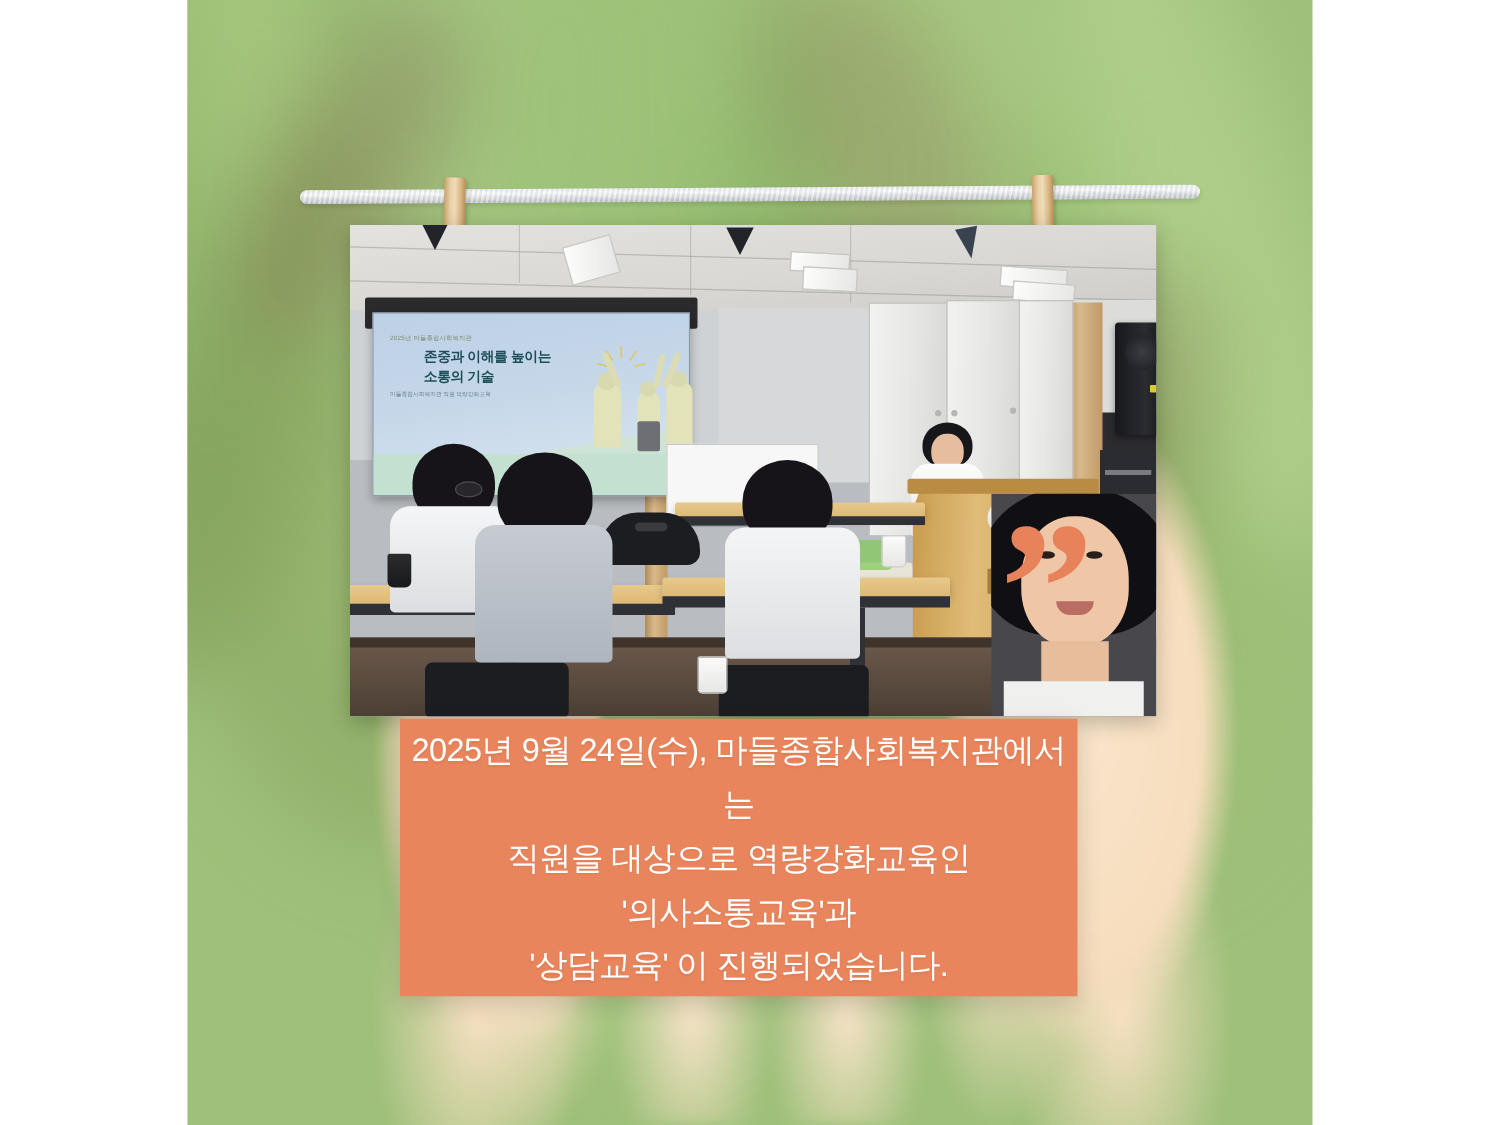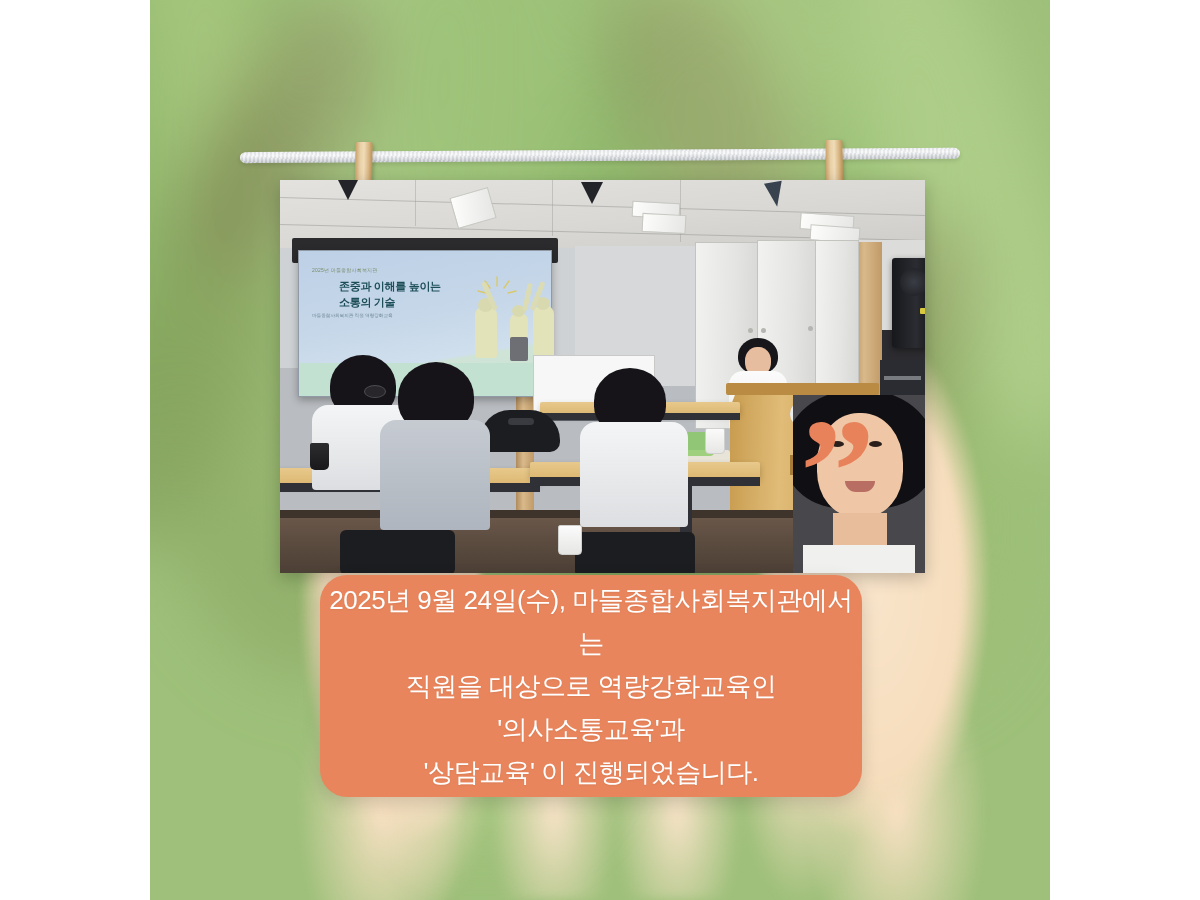--- a/index.html
+++ b/index.html
@@ -181,21 +181,20 @@
     font-weight:700;user-select:none;
   }
   #quote-mark span{position:absolute;left:0;top:-52px;letter-spacing:-4px;}
 
   
   #caption-box{
     position:absolute;left:320px;top:575px;width:542px;height:222px;
     background:#e8855c;
     display:flex;align-items:center;justify-content:center;
     box-shadow:0 6px 18px rgba(0,0,0,.15);
-    border-radius:27px;
   }
   #caption-text{
     color:#ffffff;text-align:center;font-size:26px;line-height:43px;
     letter-spacing:-.5px;white-space:pre-line;font-weight:400;
     text-shadow:0 1px 2px rgba(0,0,0,.06);
   }
 </style>
 </head>
 <body>
 

